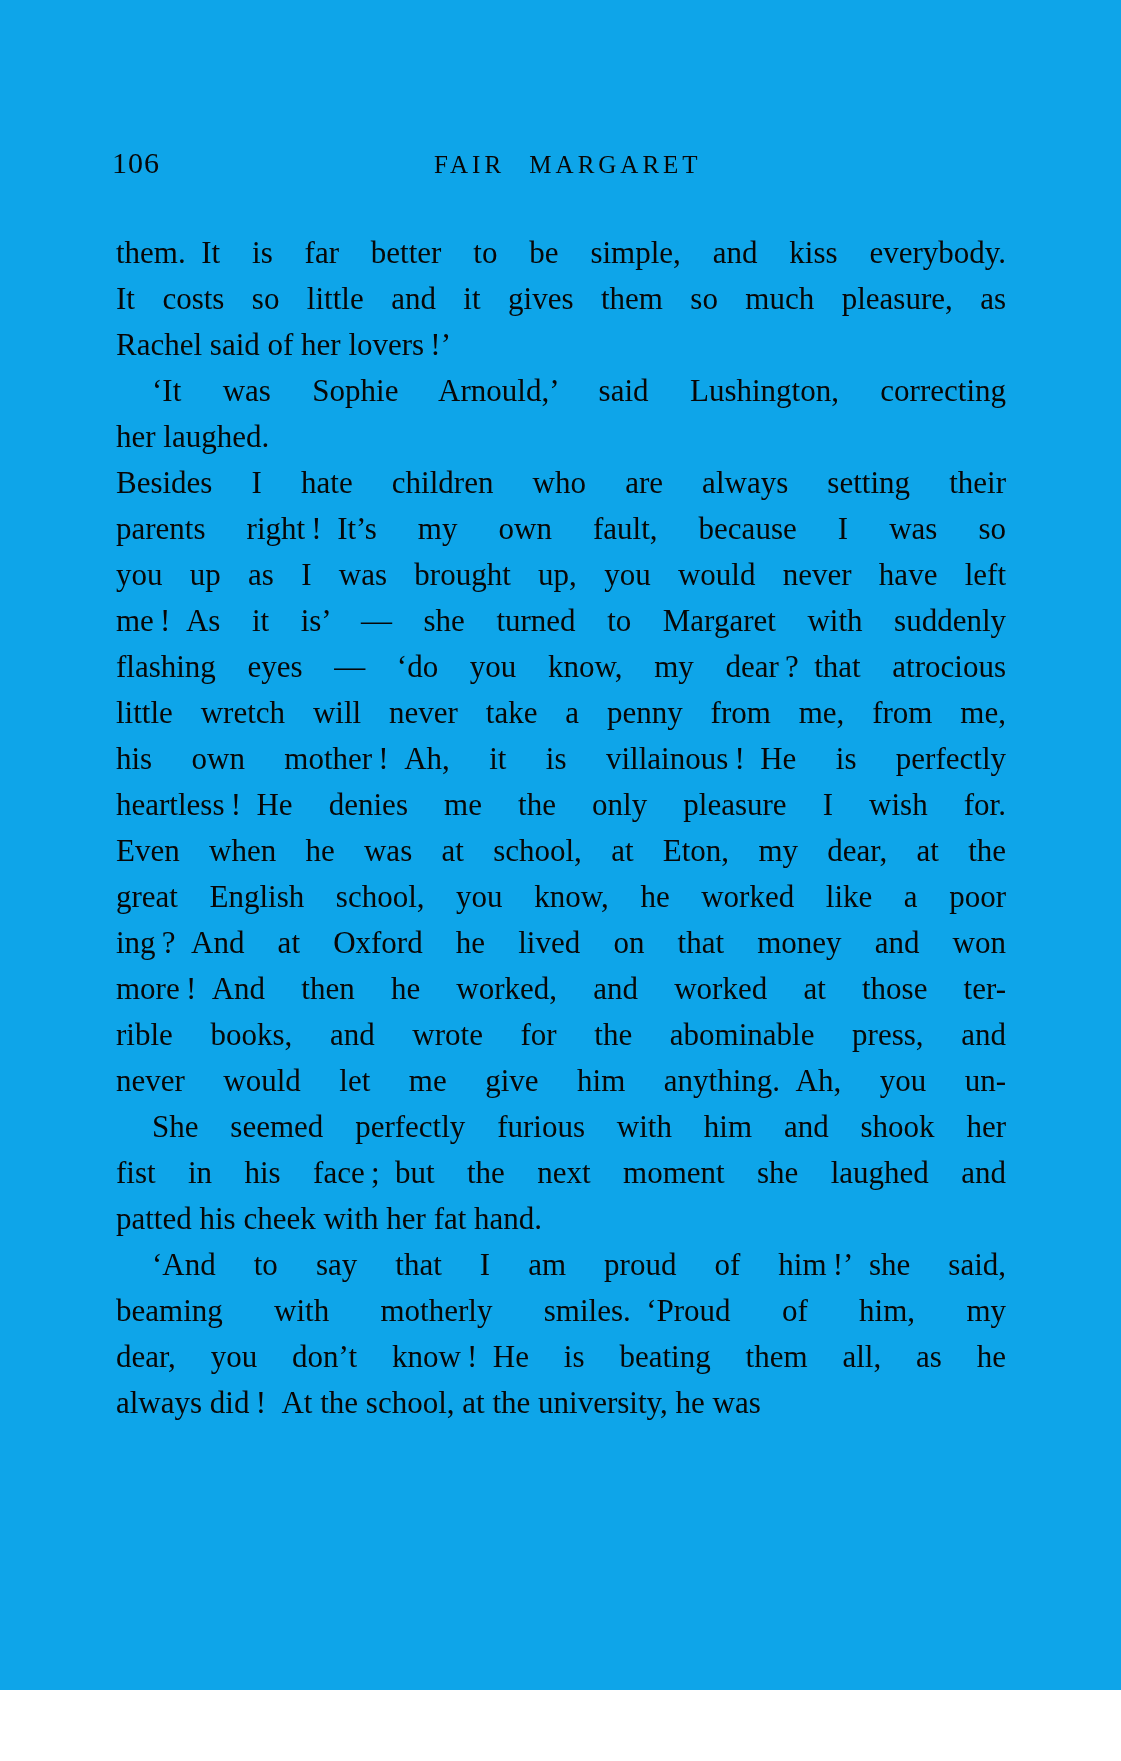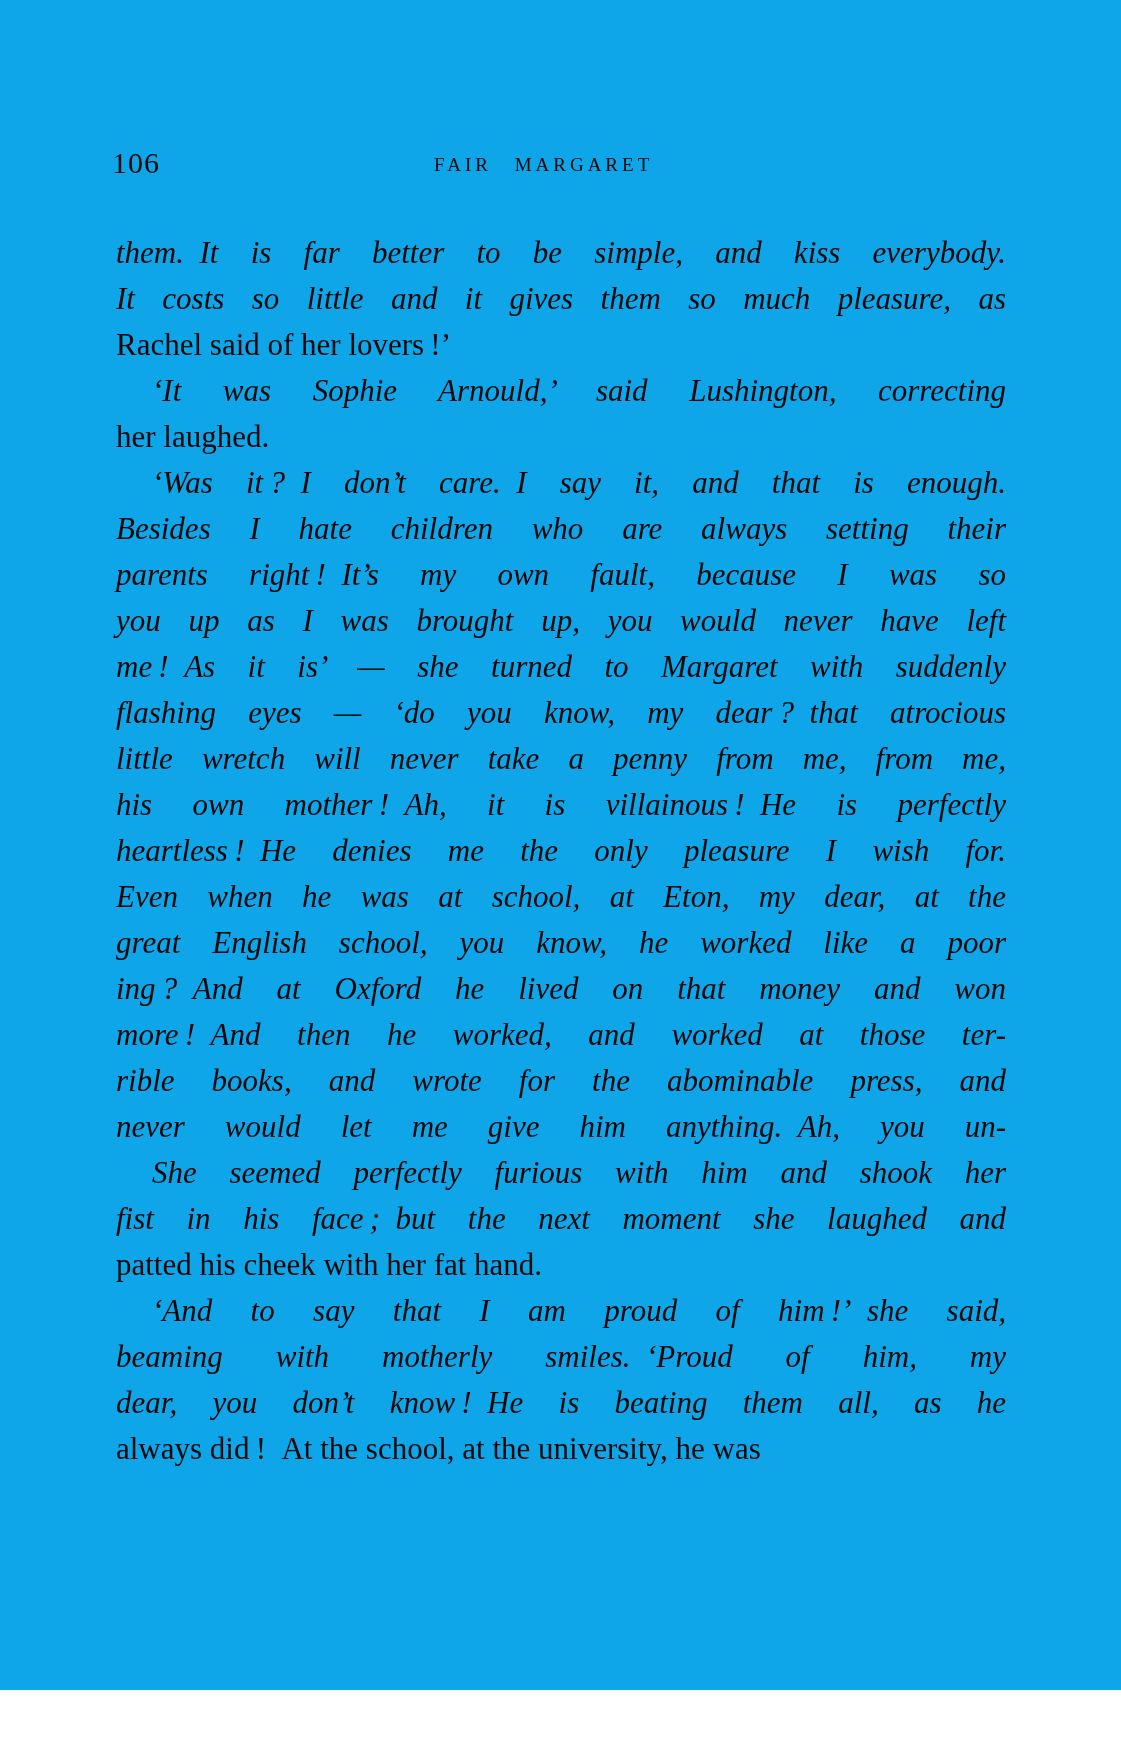--- a/index.html
+++ b/index.html
@@ -24,21 +24,21 @@
     left: 112px;
     top: 0;
     font-size: 30px;
     line-height: 34px;
     letter-spacing: 1px;
   }
   .running-title {
     position: absolute;
     left: 434px;
     top: 4px;
-    font-size: 19px;
+    font-size: 25px;
     line-height: 30px;
     letter-spacing: 4px;
     word-spacing: 14px;
     font-weight: normal;
   }
   .text-block {
     position: absolute;
     left: 116px;
     top: 230px;
     width: 890px;
@@ -46,21 +46,21 @@
   .line {
     font-size: 31px;
     line-height: 46px;
     height: 46px;
     text-align: justify;
     text-align-last: justify;
     text-justify: inter-word;
     overflow: visible;
     white-space: nowrap;
   }
-  .line.justified { white-space: normal; font-style: italic; }
+  .line.justified { white-space: normal; }
   .line.last {
     text-align: right;
     text-align-last: left;
   }
   .line.first { text-indent: 36px; }
 </style>
 </head>
 <body>
 
 <div class="page">
@@ -72,21 +72,20 @@
       <div>
         <div class="line justified">them. It is far better to be simple, and kiss everybody.</div>
         <div class="line justified">It costs so little and it gives them so much pleasure, as</div>
         <div class="line last">Rachel said of her lovers !’</div>
       </div>
       <div>
         <div class="line justified first">‘It was Sophie Arnould,’ said Lushington, correcting</div>
         <div class="line last">her laughed.</div>
       </div>
       <div>
-        <div class="line justified first">‘Was it ? I don’t care. I say it, and that is enough.</div>
         <div class="line justified">Besides I hate children who are always setting their</div>
         <div class="line justified">parents right ! It’s my own fault, because I was so</div>
         <div class="line justified">you up as I was brought up, you would never have left</div>
         <div class="line justified">me ! As it is’ — she turned to Margaret with suddenly</div>
         <div class="line justified">flashing eyes — ‘do you know, my dear ? that atrocious</div>
         <div class="line justified">little wretch will never take a penny from me, from me,</div>
         <div class="line justified">his own mother ! Ah, it is villainous ! He is perfectly</div>
         <div class="line justified">heartless ! He denies me the only pleasure I wish for.</div>
         <div class="line justified">Even when he was at school, at Eton, my dear, at the</div>
         <div class="line justified">great English school, you know, he worked like a poor</div>

